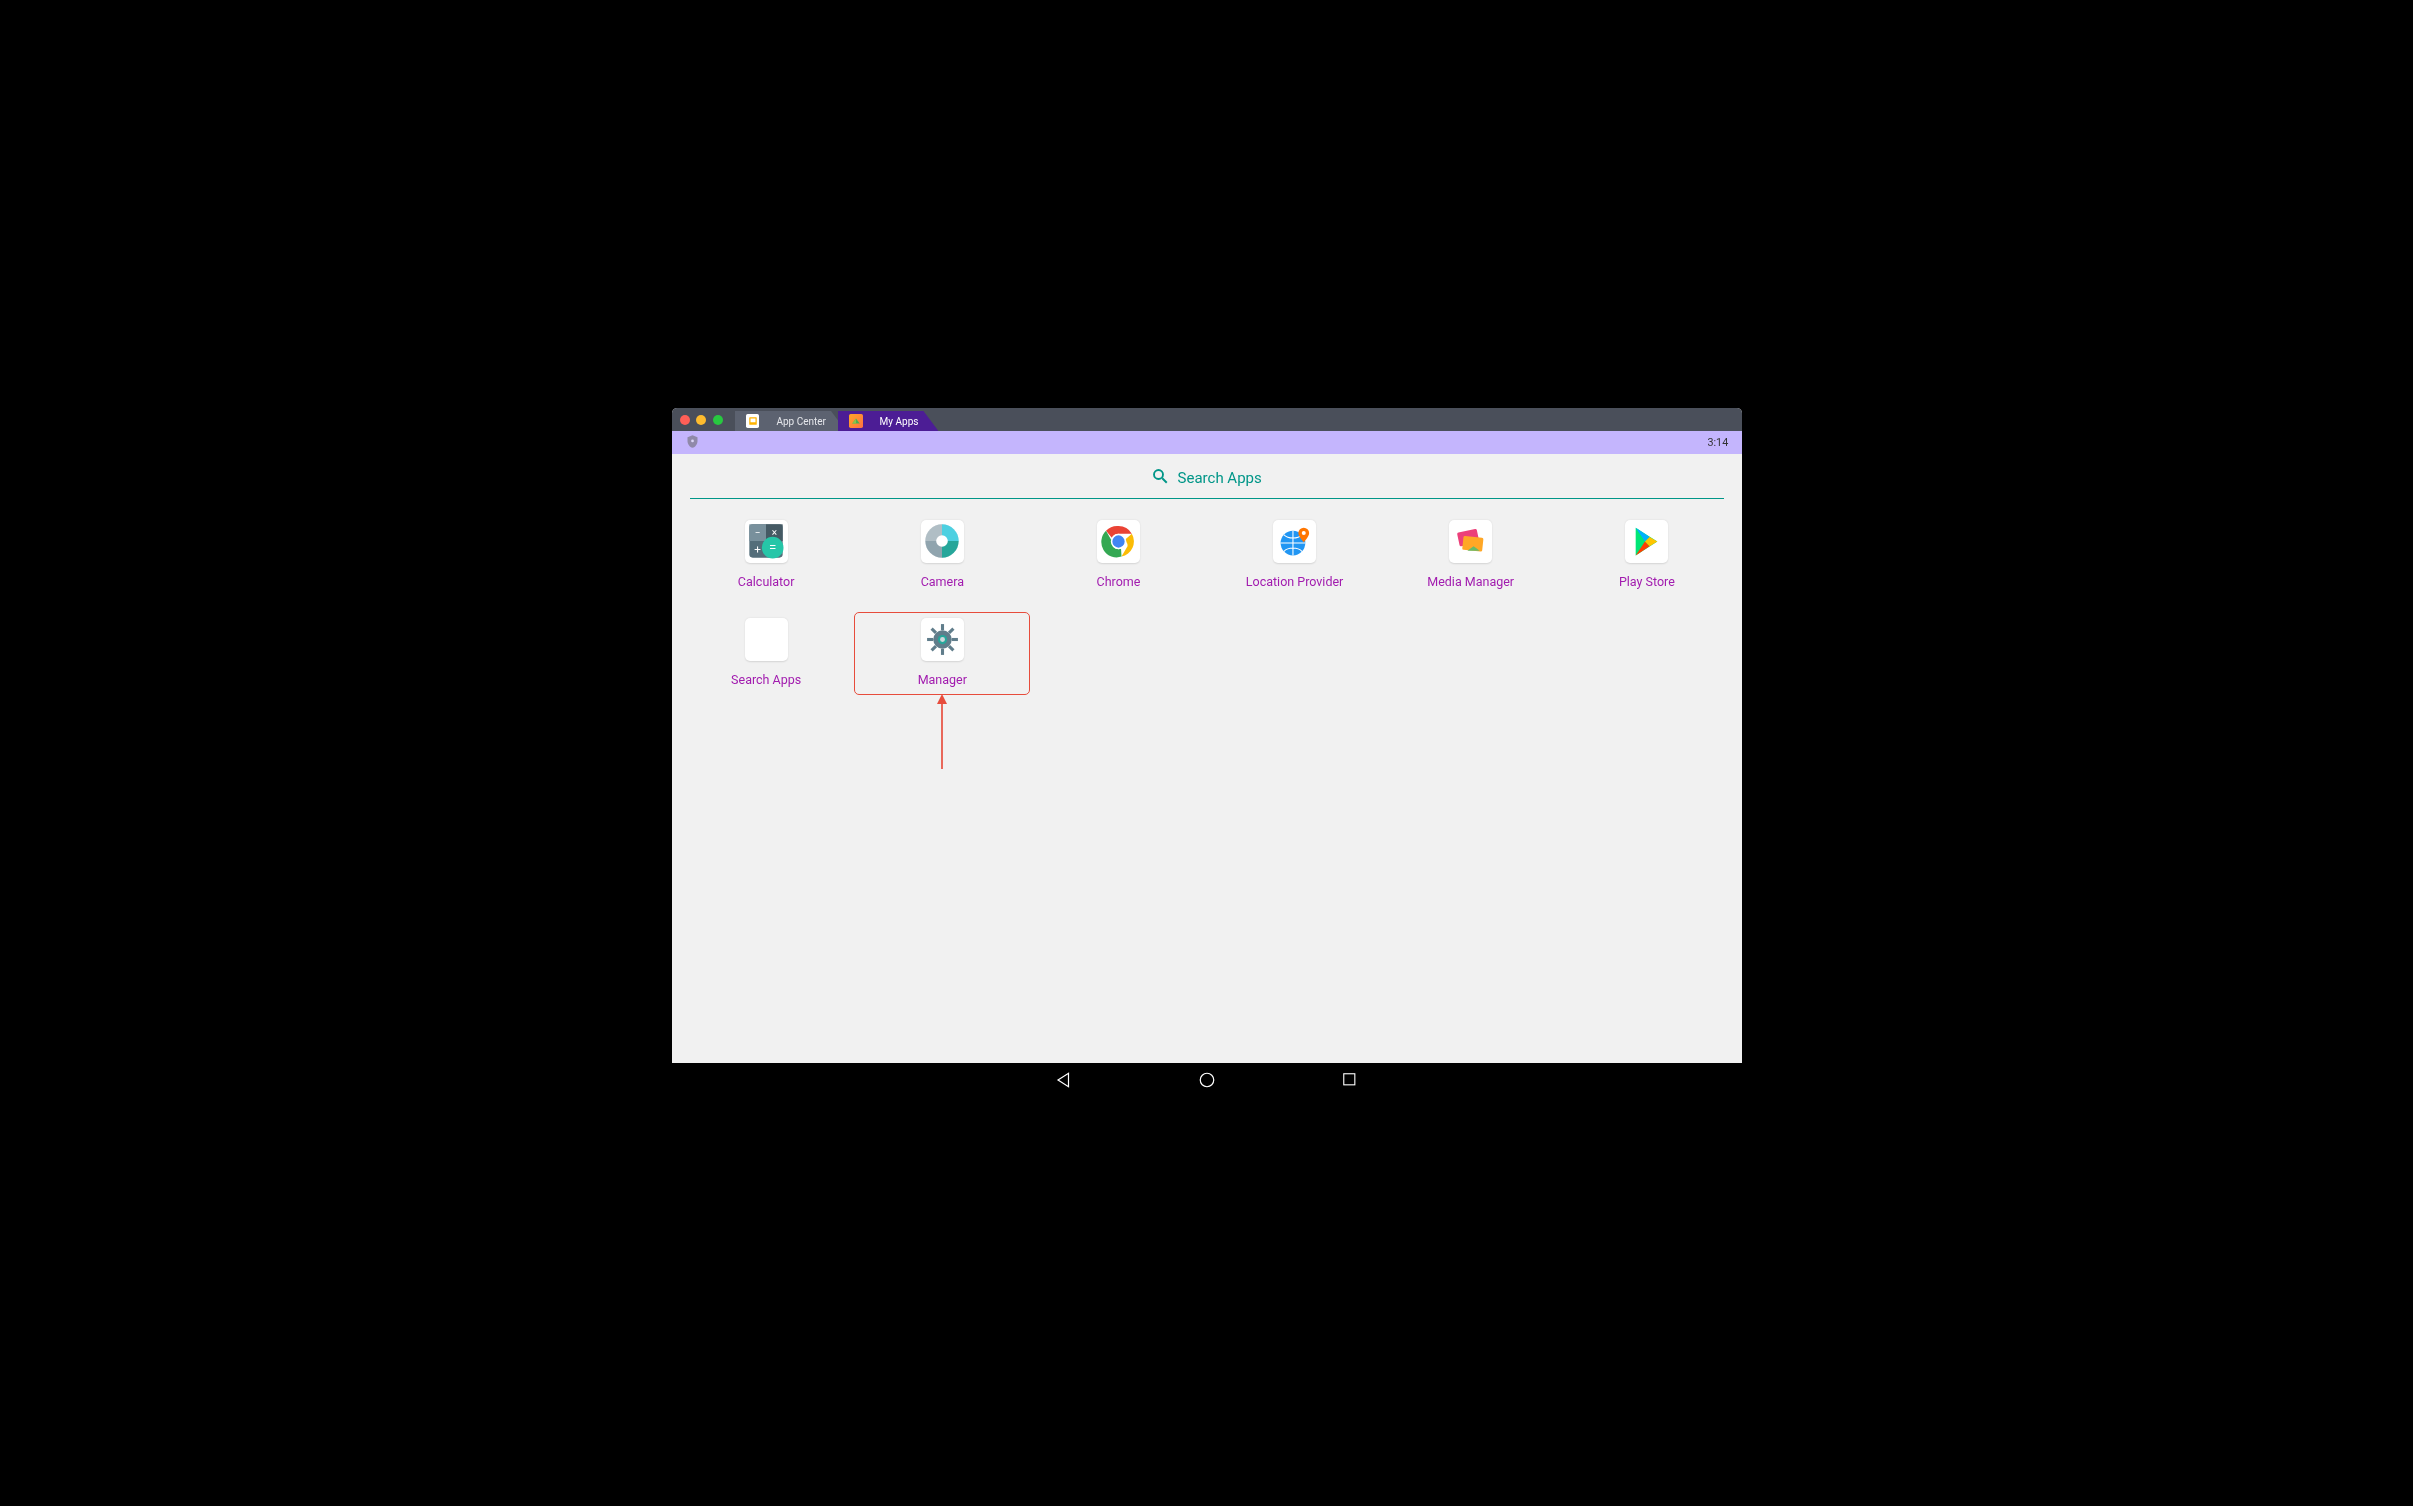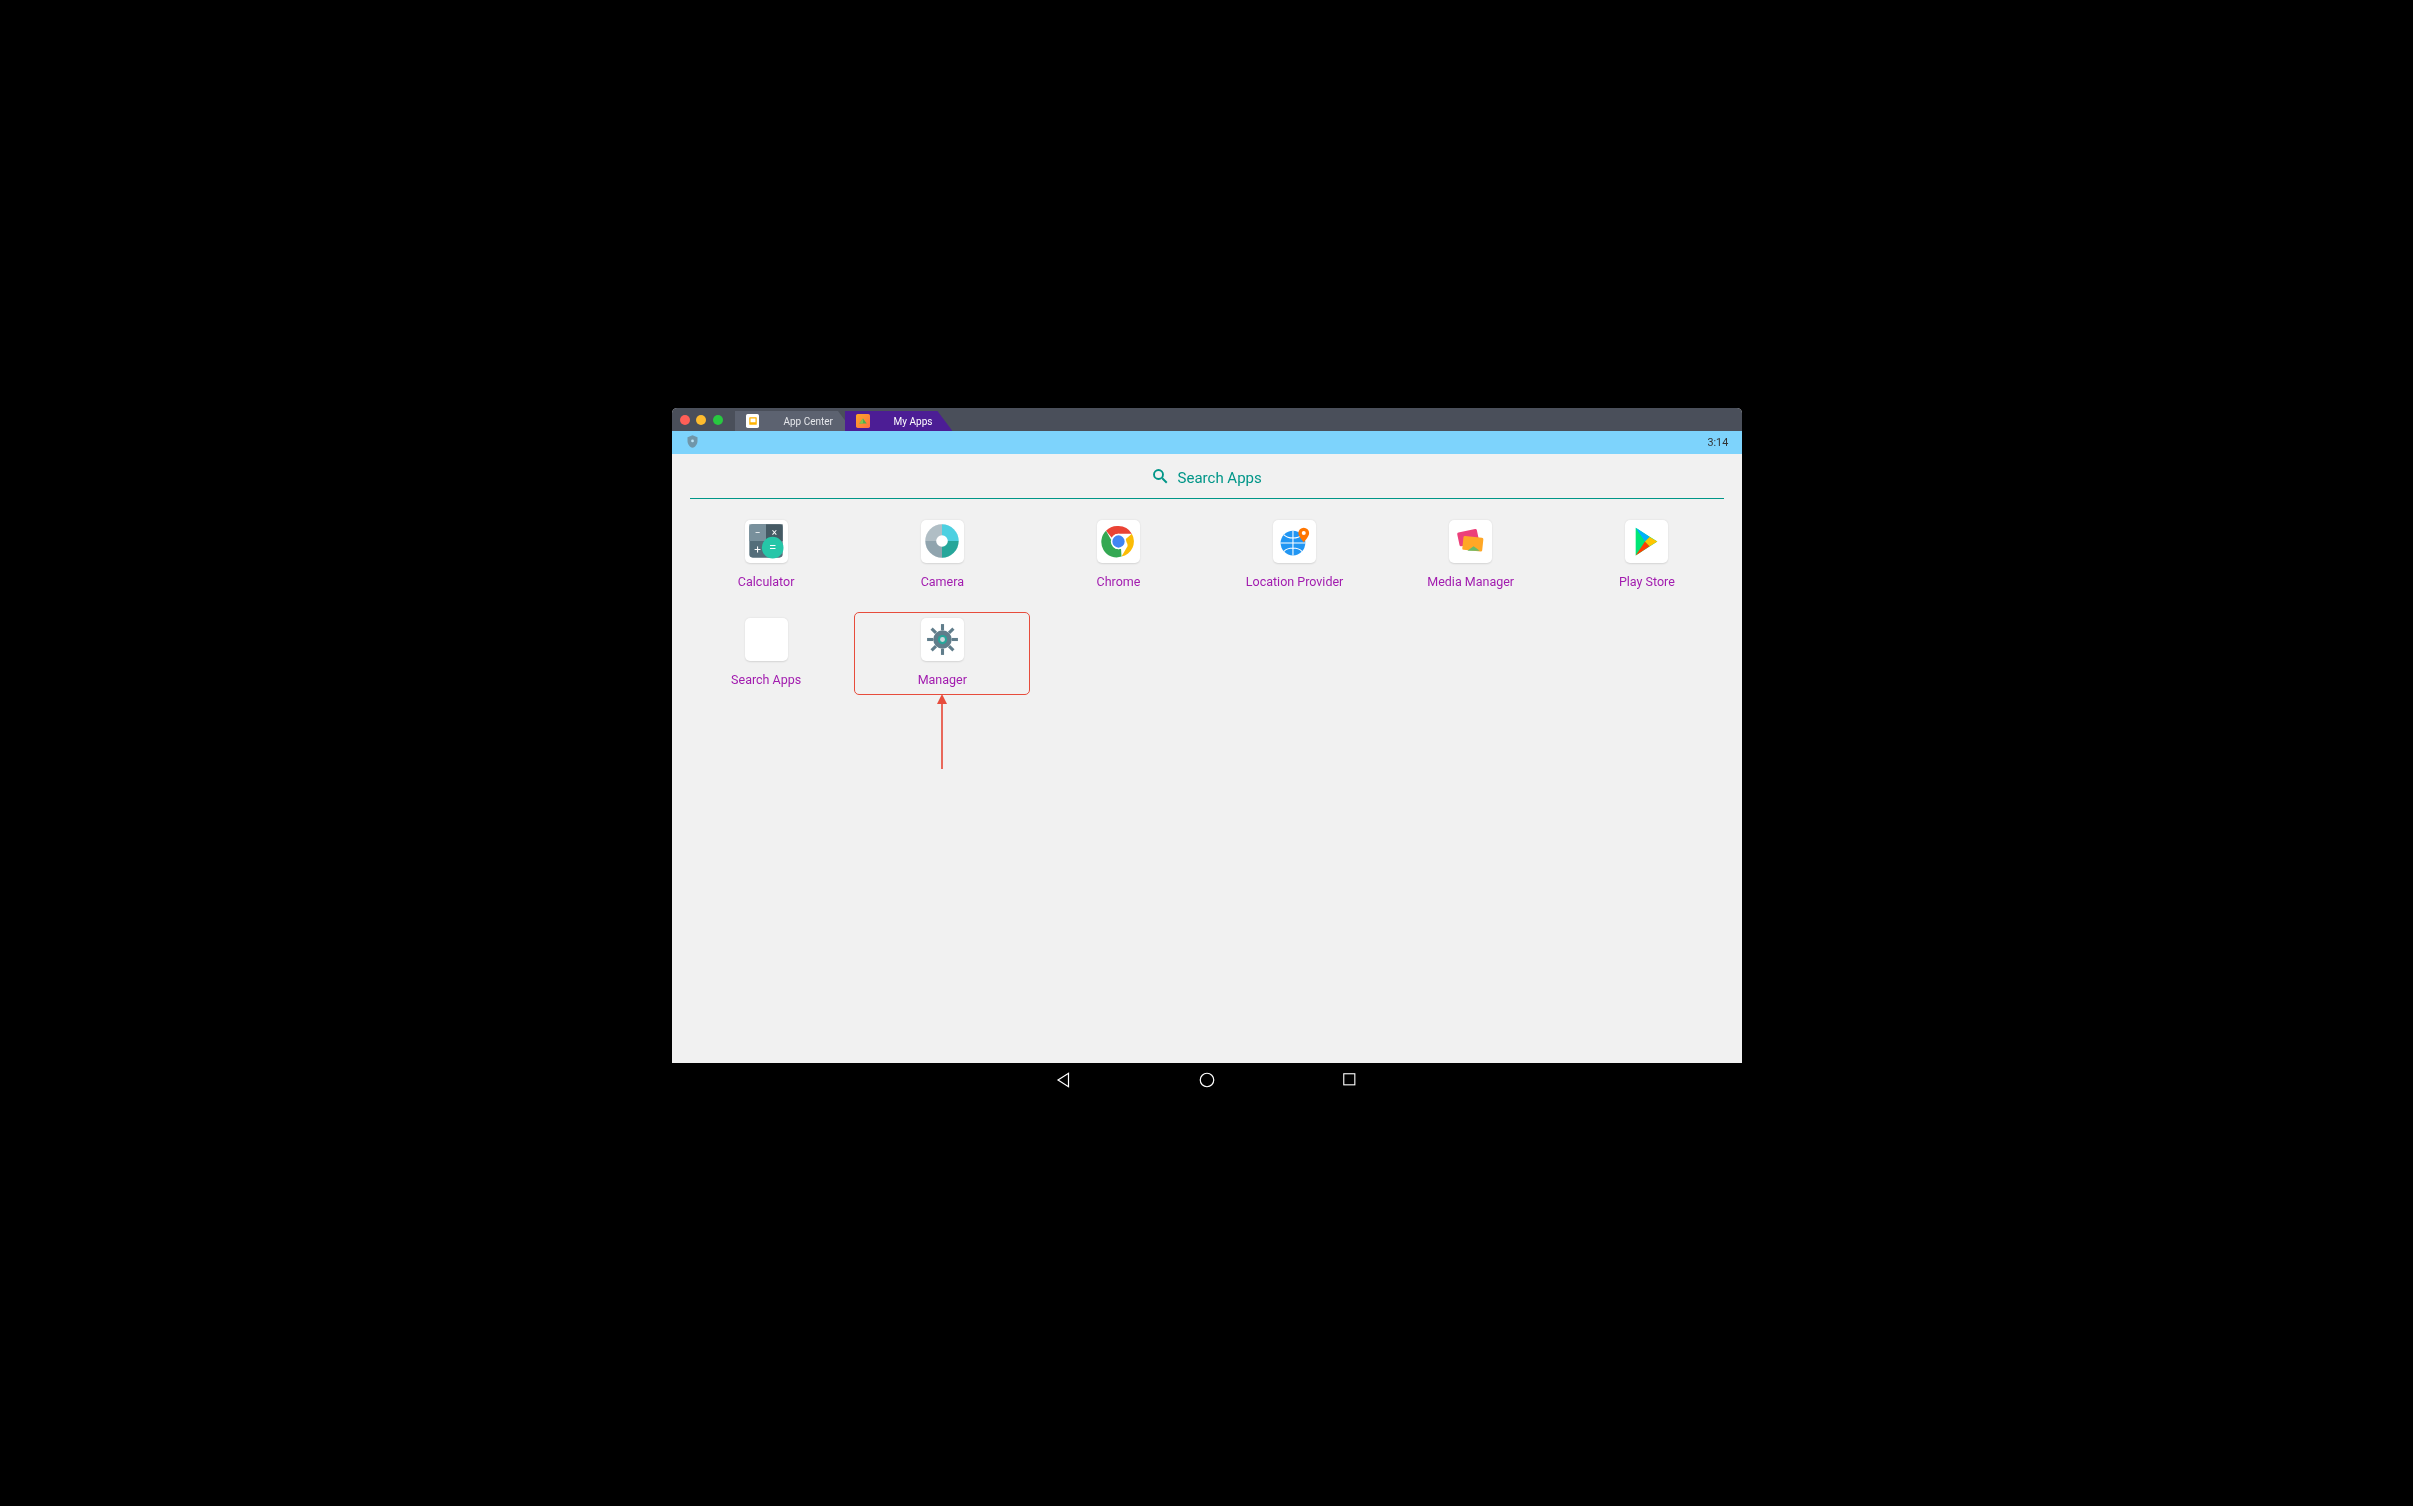--- a/index.html
+++ b/index.html
@@ -44,39 +44,39 @@
   .traffic-lights { display: flex; gap: 6.6px; margin-right: 11.6px; }
   .tl { width: 10px; height: 10px; border-radius: 50%; }
   .tl.red { background:#ff5f57; }
   .tl.yellow { background:#febc2e; }
   .tl.green { background:#28c840; }
 
   .tabs { display:flex; height:100%; align-items:flex-end; }
   .tab {
     display:flex;
     align-items:center;
-    gap:24px;
+    gap:17px;
     padding:0 20px 0 11.6px;
     height:20px;
     position:relative;
     background:#5c6270;
     color:#e5e7eb;
     font-size:10px;
     clip-path: polygon(0 0, calc(100% - 15px) 0, 100% 100%, 0 100%);
     margin-right:-8.3px;
     cursor:pointer;
   }
   .tab.active { background:#4c1d95; color:#fff; z-index:2; }
   .tab .tab-icon { width:13.3px; height:13.3px; background:#fff; border-radius:1.7px; display:flex; align-items:center; justify-content:center; font-size:8.3px;}
   .tab.active .tab-icon { background:linear-gradient(135deg,#ffa726,#ff7043); }
 
   
   .statusbar {
     height: 23px;
-    background:#7dd3fc;
+    background:#c4b5fd;
     display:flex;
     align-items:center;
     justify-content:space-between;
     padding:0 13.3px;
     font-size:10.8px;
     color:#333;
   }
   .shield { width:15px; height:15px; opacity:.55; }
 
   

